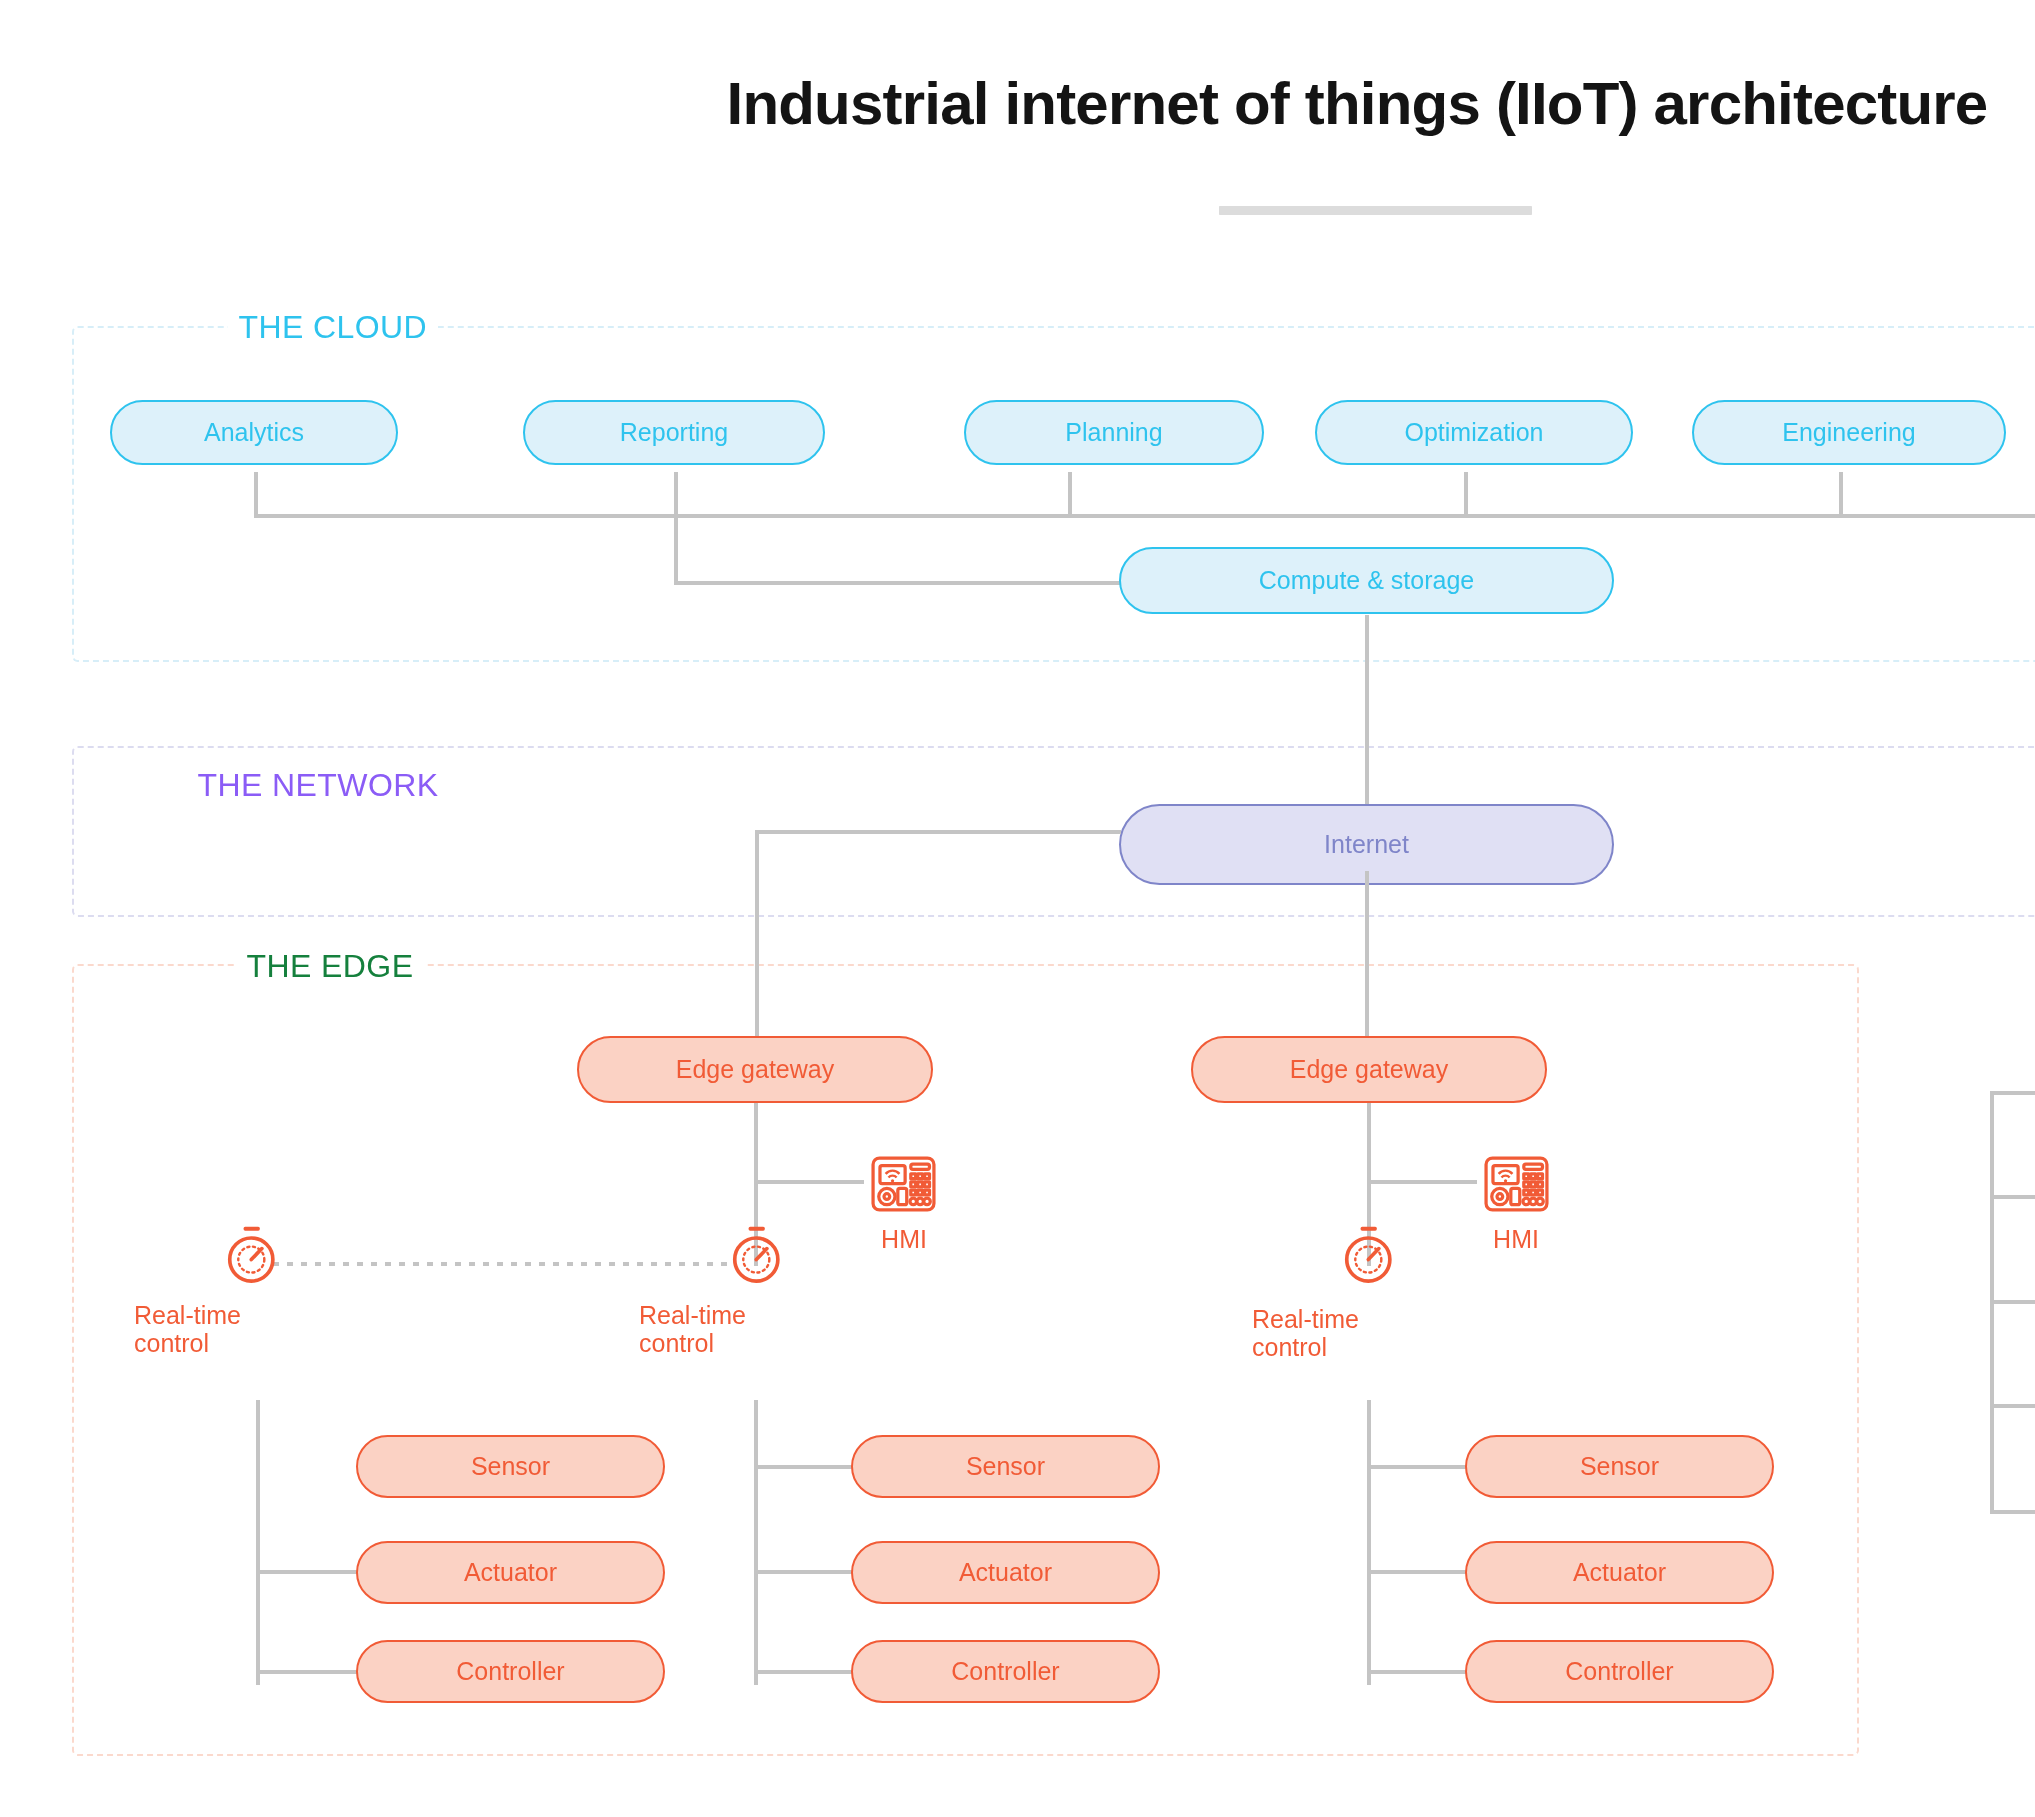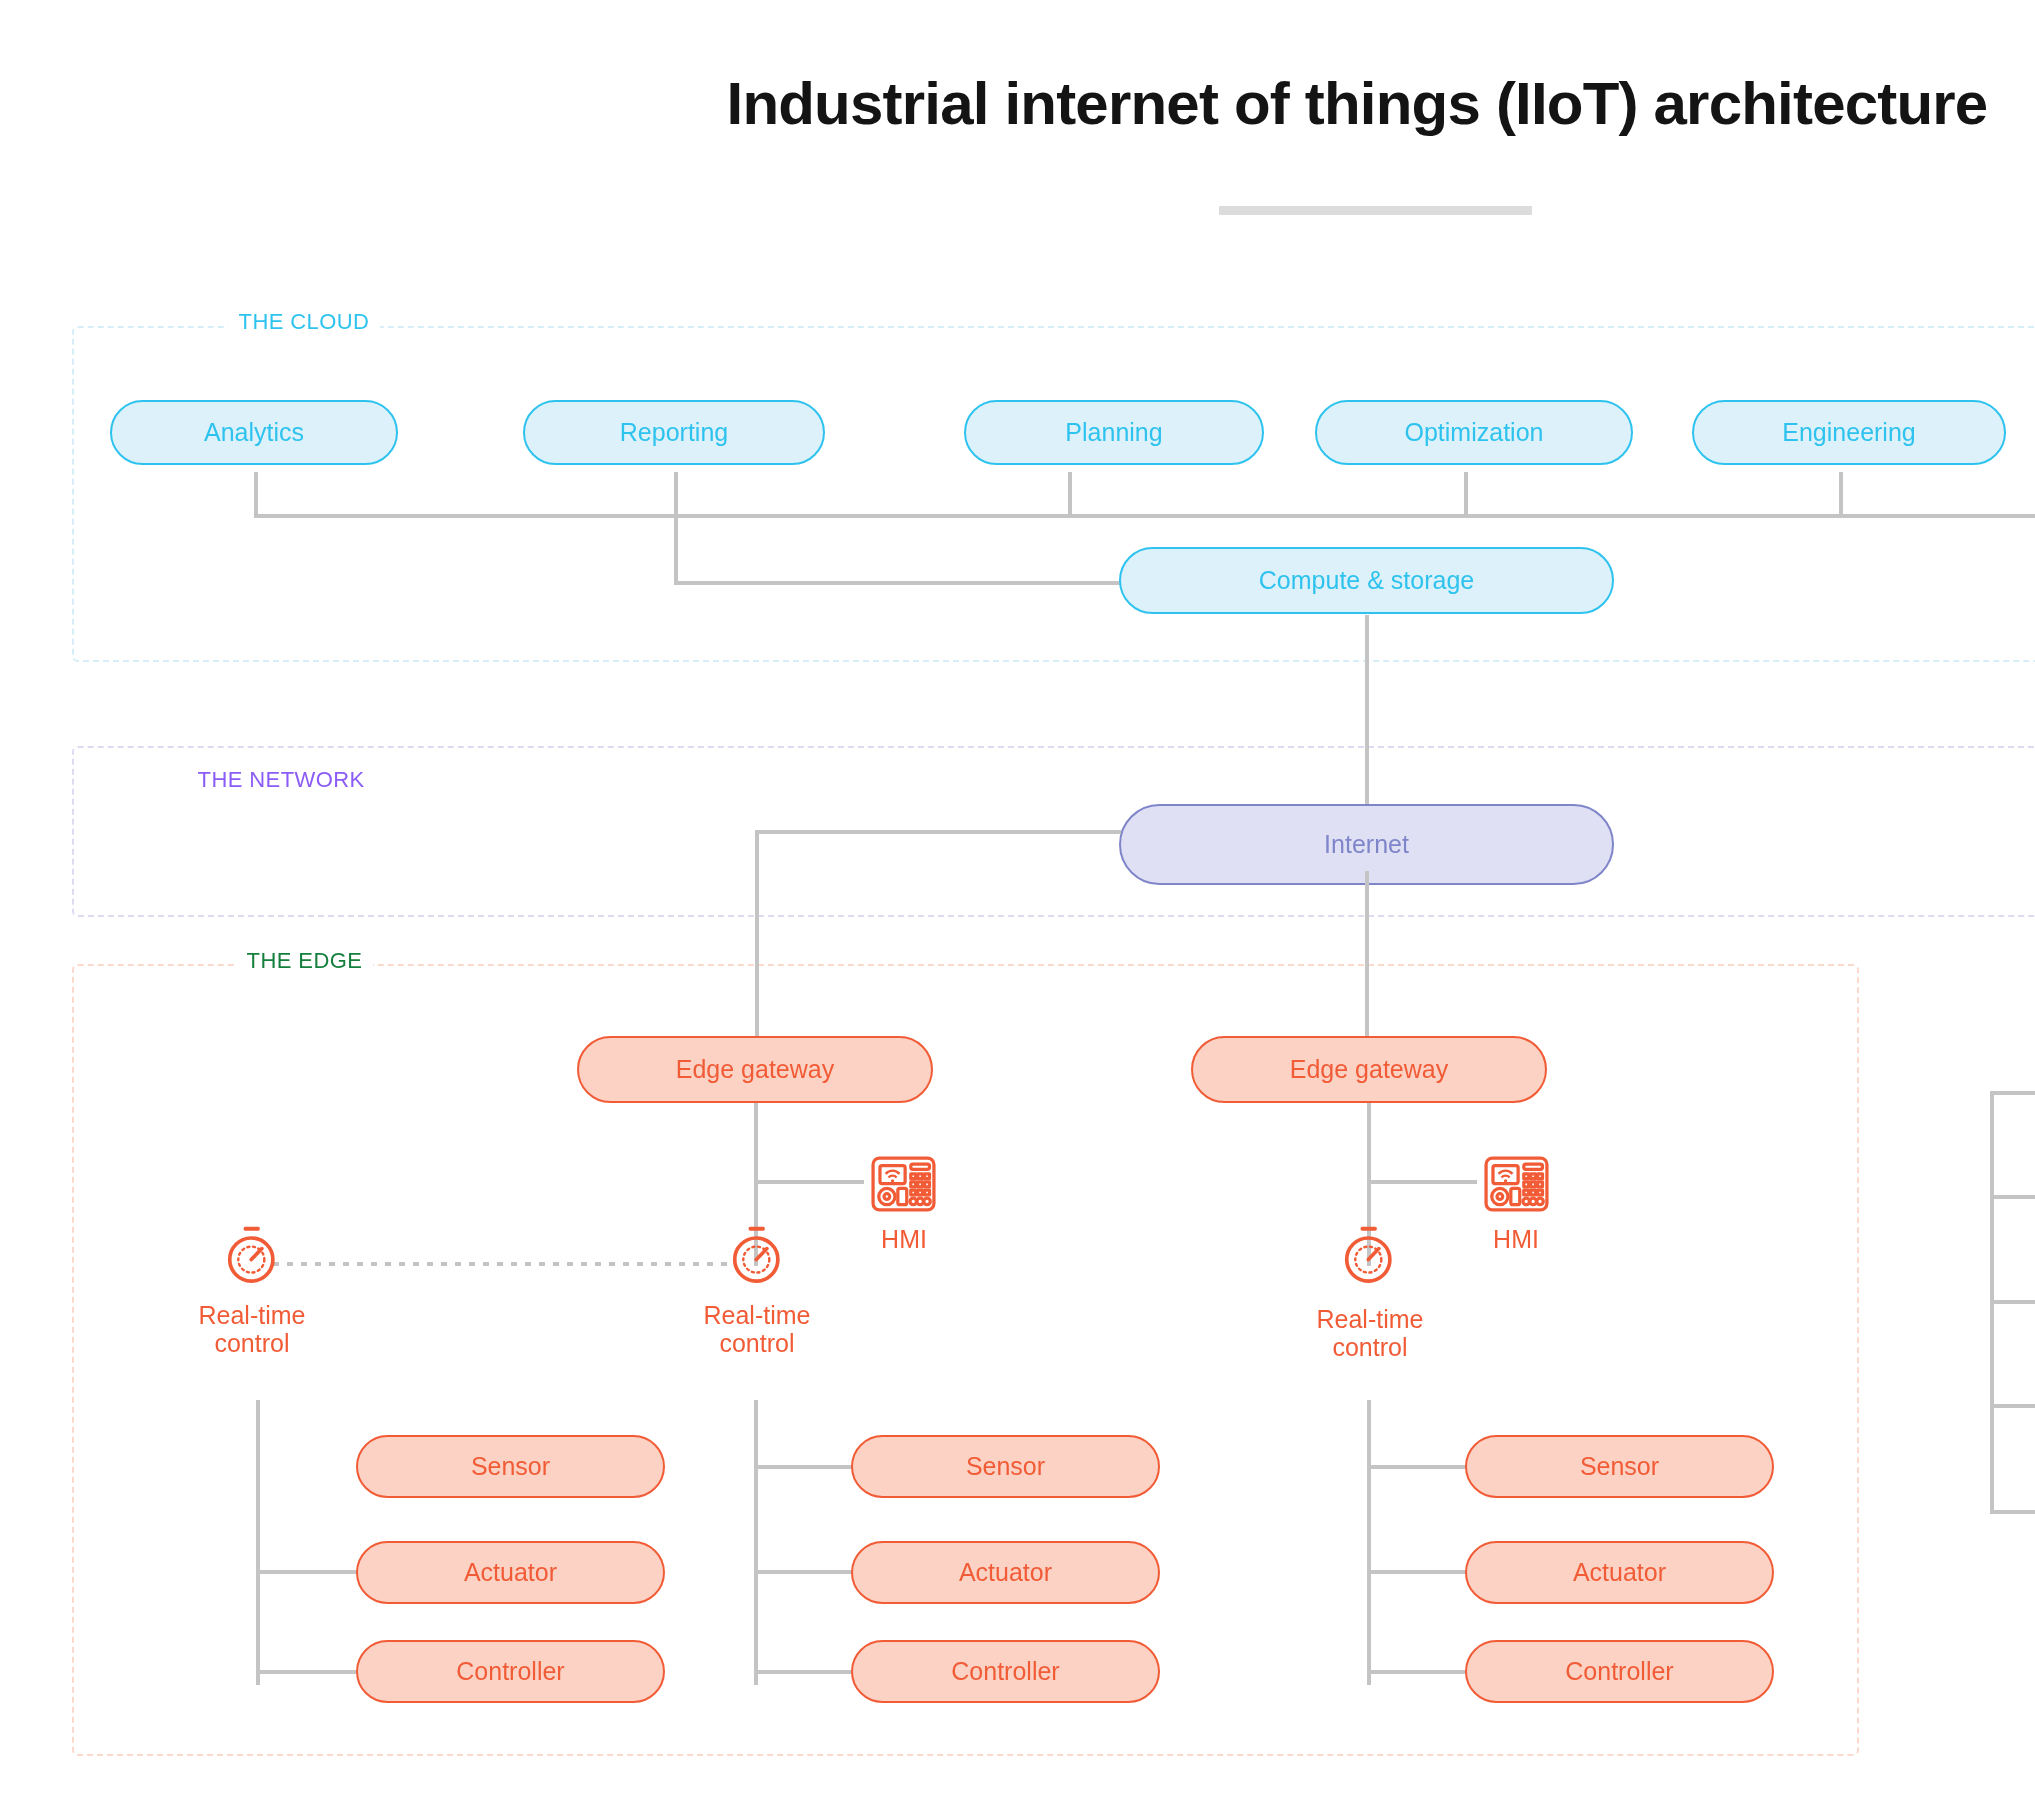--- a/index.html
+++ b/index.html
@@ -18,21 +18,21 @@
     left:1219px;top:206px;width:313px;height:9px;background:#dcdcdc;border-radius:0.8px;
   }
 
   
   .zone{border-style:dashed;border-width:2.4px;border-radius:5.7px;background:transparent;}
   #zone-cloud{left:72px;top:326px;width:2569px;height:332px;border-color:#d7eef8;}
   #zone-network{left:72px;top:746px;width:2569px;height:167px;border-color:#dcdcf0;}
   #zone-edge{left:72px;top:964px;width:1783px;height:788px;border-color:#fbd9cd;}
 
   .zone-label{
-    font-size:22px;font-weight:400;letter-spacing:0.4px;background:#ffffff;padding:0 10.6px;
+    font-size:32px;font-weight:400;letter-spacing:0.4px;background:#ffffff;padding:0 10.6px;
   }
   #label-cloud{left:228px;top:309px;color:#2ec3ee;}
   #label-network{left:187px;top:767px;color:#8b5cf6;}
   #label-edge{left:236px;top:948px;color:#15803d;}
 
   
   .pill{
     display:flex;align-items:center;justify-content:center;text-align:center;
     border-radius:407px;box-sizing:border-box;line-height:1.05;
   }
@@ -44,21 +44,21 @@
   .hline{background:#c4c4c4;height:3.7px;}
   .vline{background:#c4c4c4;width:3.7px;}
   .dotline{
     height:3.7px;
     background-image:radial-gradient(circle, #c4c4c4 42%, rgba(0,0,0,0) 44%);
     background-size:14px 3.7px;background-repeat:repeat-x;
   }
 
   
   .node-text{
-    color:#f15b36;font-size:25px;line-height:1.12;text-align:center;
+    color:#f15b36;font-size:25px;line-height:1.12;text-align:left;
   }
   .hmi-text{color:#f15b36;font-size:25px;text-align:center;}
 
   svg{display:block;overflow:visible;}
 </style>
 </head>
 <body>
 
 <div class="abs" id="title">Industrial internet of things (IIoT) architecture</div>
 <div class="abs" id="title-rule"></div>

